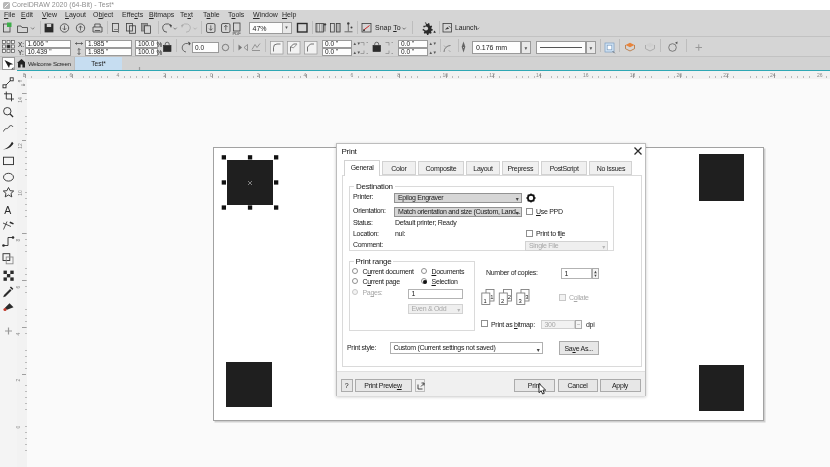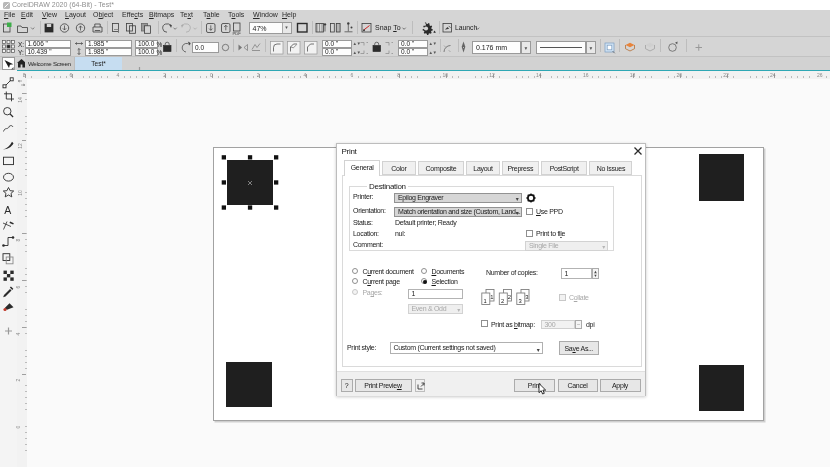--- a/index.html
+++ b/index.html
@@ -16,21 +16,21 @@
 #hruler{left:16px;top:71px;width:814px;height:7.5px;background:#f2f2f2}
 #vruler{left:16.5px;top:78.5px;width:10px;height:388.5px;background:#f2f2f2}
 #toolbox{left:0;top:70px;width:16.5px;height:397px;background:#f4f4f4}
 #canvasbg{left:26.5px;top:78.5px;width:803.5px;height:388.5px;background:#fafafa}
 .wbox{background:#fdfdfd;border:1px solid #9a9a9a;font-size:6.5px;color:#222;line-height:6px}
 .sep{width:1px;background:#bdbdbd;top:2px;height:13px}
 .num{position:absolute;font-size:5px;color:#8a8a8a}
 
 #dlg{left:335.5px;top:143px;width:310px;height:252.5px;background:#fff;border:1px solid #bdbdbd;box-shadow:0 1px 3px rgba(0,0,0,.22);font-size:7px;letter-spacing:-0.3px}
 .gb{position:absolute;border:1px solid #dadada}
-.gb>b{position:absolute;top:-5px;left:17px;background:#fff;padding:0 2px;font-weight:normal;font-size:8px}
+.gb>b{position:absolute;top:-5px;left:4px;background:#fff;padding:0 2px;font-weight:normal;font-size:8px}
 .cmb{position:absolute;background:#d6d6d6;border:1px solid #929292;font-size:7px;line-height:8.5px;padding:0 9px 0 3px;white-space:nowrap;overflow:hidden}
 .cmb i,.wcmb i,.dcmb i{position:absolute;right:2px;top:1px;font-style:normal;font-size:6px;color:#444}
 .wcmb{position:absolute;background:#fff;border:1px solid #b0b0b0;font-size:7px;line-height:10.5px;padding-left:3px;white-space:nowrap;overflow:hidden}
 .dcmb{position:absolute;background:#efefef;border:1px solid #d2d2d2;font-size:7px;line-height:8.5px;padding-left:3px;color:#a8a8a8;white-space:nowrap;overflow:hidden}
 .dcmb i{color:#b5b5b5}
 .tb{position:absolute;background:#fff;border:1px solid #b3b3b3;font-size:7px;padding-left:3px}
 .dtb{position:absolute;background:#f2f2f2;border:1px solid #d0d0d0;font-size:7px;padding-left:3px;color:#a8a8a8}
 .cb{position:absolute;width:7px;height:7px;background:#fff;border:1px solid #8f8f8f}
 .dcb{position:absolute;width:7px;height:7px;background:#f2f2f2;border:1px solid #c8c8c8}
 .rd{position:absolute;width:6px;height:6px;border-radius:50%;background:#fff;border:1px solid #8f8f8f}
@@ -378,20 +378,23 @@
  <div class="lbl" style="left:199.5px;top:63.5px"><u>U</u>se PPD</div>
  <div class="lbl" style="left:16.5px;top:75px">Status:</div>
  <div class="lbl" style="left:58.5px;top:75px">Default printer; Ready</div>
  <div class="lbl" style="left:16.5px;top:85.5px">Location:</div>
  <div class="lbl" style="left:58.5px;top:85.5px">nul:</div>
  <div class="cb" style="left:189px;top:85.5px"></div>
  <div class="lbl" style="left:199.5px;top:86px">Print to fi<u>l</u>e</div>
  <div class="lbl" style="left:16.5px;top:97px">Comment:</div>
  <div class="dcmb" style="left:188.5px;top:97px;width:83px;height:10px">Single File<i>▾</i></div>
 
+ <div class="gb" style="left:12px;top:117px;width:126px;height:69.5px">
+        <b>Print range</b>
+      </div>
  <div class="rd" style="left:15.7px;top:123.7px"></div>
  <div class="lbl" style="left:26px;top:124px">C<u>u</u>rrent document</div>
  <div class="rd" style="left:84.7px;top:123.7px"></div>
  <div class="lbl" style="left:95px;top:124px"><u>D</u>ocuments</div>
  <div class="rd" style="left:15.7px;top:134px"></div>
  <div class="lbl" style="left:26px;top:134.3px">C<u>u</u>rrent page</div>
  <div class="rd" style="left:84.7px;top:134px">
         <span style="position:absolute;left:1.2px;top:1.2px;width:4px;height:4px;border-radius:50%;background:#111"></span>
       </div>
  <div class="lbl" style="left:95px;top:134.3px"><u>S</u>election</div>

